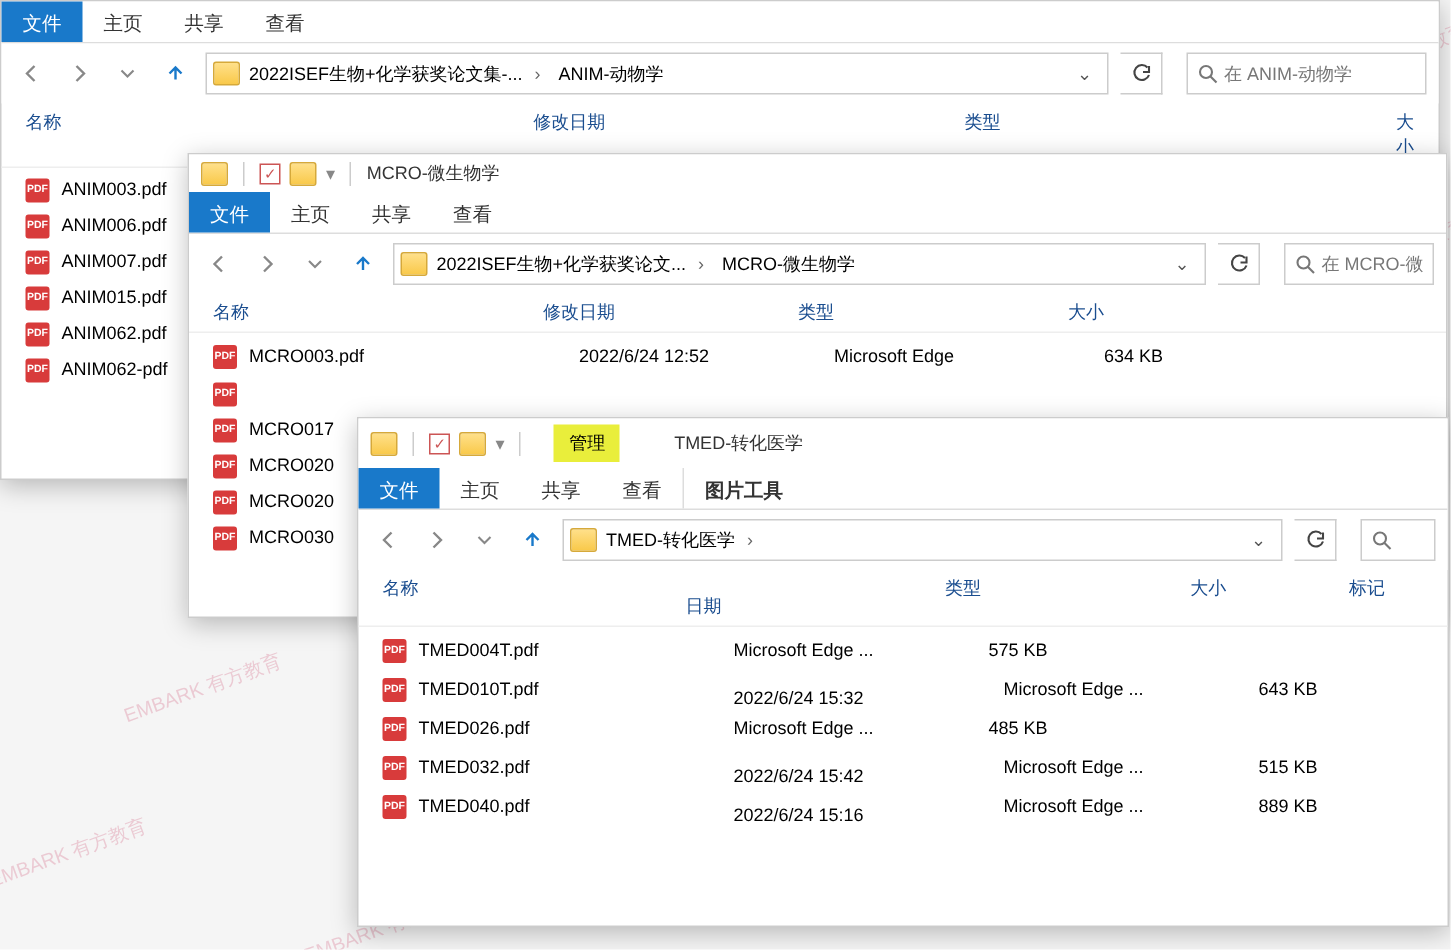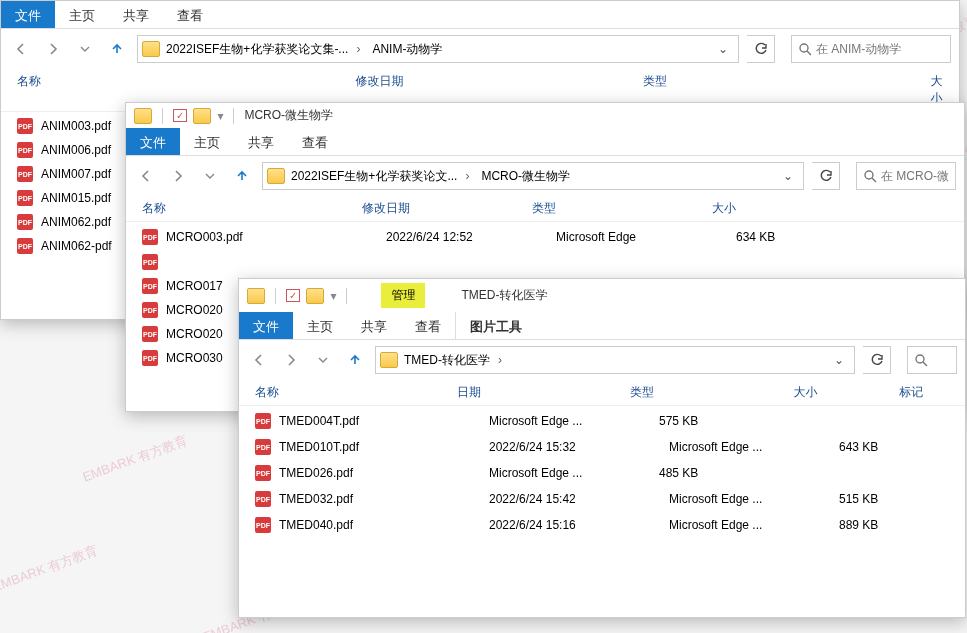--- a/index.html
+++ b/index.html
@@ -26,21 +26,21 @@
 .qat-icon, .folder-icon {
   width: 18px; height: 16px;
   background: linear-gradient(#ffe08a,#f9c94a);
   border: 1px solid #d6a93a;
   border-radius: 2px;
   display:inline-block;
 }
 .qat-sep { width:1px; height:16px; background:#ccc; margin:0 4px; }
 .titlebar-path { color:#333; }
 .manage-tab {
-  background:#e9ee3b; padding:4px 10px; margin-left:24px;
+  background:#e9ee3b; padding:4px 10px; margin-left:12px;
 }
 .ribbon-tabs {
   display:flex; height:28px;
   background:#fff;
 }
 .tab {
   padding:6px 14px; font-size:13px; color:#333; cursor:default;
 }
 .tab.active { background:#1979ca; color:#fff; }
 .ribbon-bottom-border { border-bottom:1px solid #ddd; }
@@ -67,21 +67,21 @@
   display:flex; align-items:center; padding:0 6px; color:#777;
   min-width:160px;
 }
 .search svg { margin-right:4px; }
 
 .colheaders {
   display:flex; padding:4px 8px 4px 16px; border-bottom:1px solid #eee;
   color:#1a4d8f; font-size:12px;
 }
 .col-name { width:210px; }
-.col-date { width:180px; }
+.col-date { width:180px;margin-top:12px; }
 .col-type { width:170px; }
 .col-size { width:110px; text-align:left; }
 .col-tag { width:60px; }
 
 .col-name2 { width:220px; }
 .col-date2 { width:170px; }
 .col-type2 { width:180px; }
 .col-size2 { width:90px; }
 
 .files { padding:2px 8px 8px 16px; }

